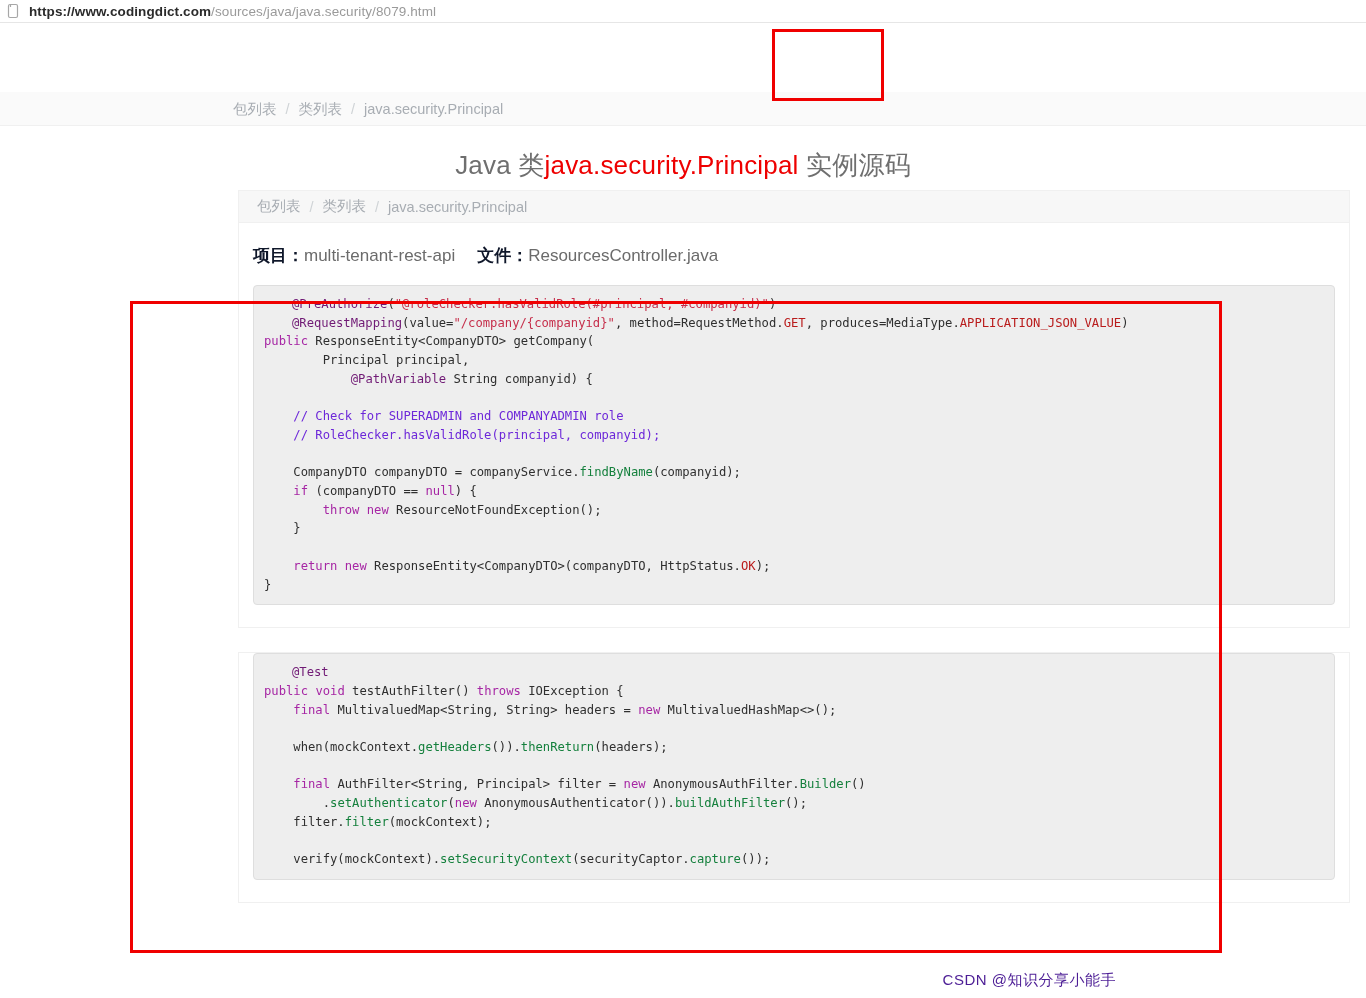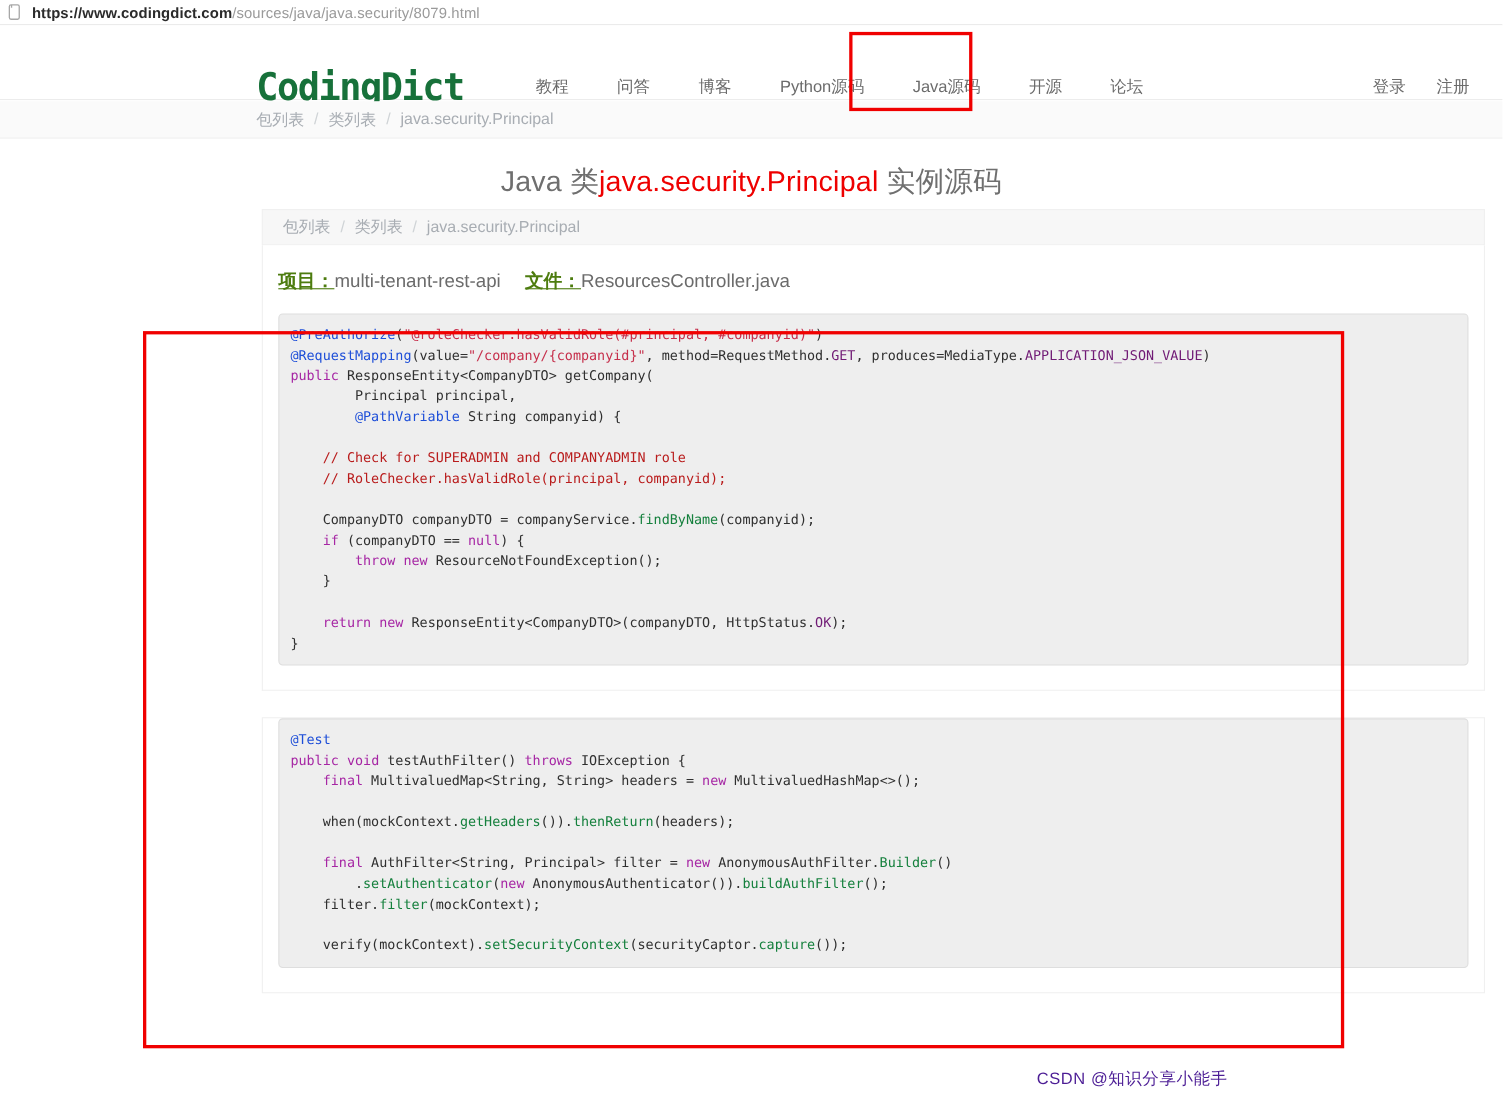--- a/index.html
+++ b/index.html
@@ -137,43 +137,43 @@
     border: 1px solid #f0f0f0;
     border-top: none;
     padding: 0;
   }
   .card-head {
     padding: 21px 0 18px 14px;
     font-size: 17px;
     color: #6b6b6b;
     white-space: nowrap;
   }
-  .card-head .lbl { color: #4d7c0f; font-weight: bold; text-decoration: underline; }
+  .card-head .lbl { color: #0f172a; font-weight: bold; }
   .card-head .gap { display: inline-block; width: 22px; }
 
   pre.code {
     margin: 0 14px 22px 14px;
     background: #eeeeee;
     border: 1px solid #dedede;
     border-radius: 4px;
     padding: 9px 10px 10px 10px;
     font-family: "DejaVu Sans Mono", monospace;
     font-size: 12.2px;
     line-height: 18.7px;
     color: #2f2f2f;
     overflow: hidden;
     white-space: pre;
   }
   
   .k  { color: #a626a4; text-align: center; }          
   .s  { color: #c62f4b; }          
-  .c  { color: #b91c1c; }          
-  .cn { color: #701a75; }          
+  .c  { color: #6d28d9; }          
+  .cn { color: #b91c1c; }          
   .f  { color: #15803d; }          
-  .an { color: #1d4ed8; }          
+  .an { color: #701a75; margin-left: 28px; }          
 
   
   .annot {
     position: absolute;
     border: 3px solid #f00000;
     pointer-events: none;
     background: transparent;
   }
   #annot-nav   { left: 772px; top: 29px;  width: 112px; height: 72px; }
   #annot-code  { left: 130px; top: 301px; width: 1092px; height: 652px; }
@@ -194,38 +194,20 @@
 
   <div class="urlbar">
     <svg class="lockicon" viewBox="0 0 14 16">
       <rect x="2.5" y="1.5" width="9" height="13" rx="1.5" fill="none" stroke="#8a8a8a" stroke-width="1.2"></rect>
       <path d="M4.5 1.5 L4.5 4.0" stroke="#8a8a8a" stroke-width="1.2" fill="none"></path>
     </svg>
     <span class="url"><b><span>https://</span><span>www.codingdict.com</span></b><span>/sources/java/java.security/8079.html</span></span>
   </div>
   <div class="urlbar-divider"></div>
 
-  <div class="site-header">
-    <div class="logo">CodingDict</div>
-
-    <div class="nav">
-      <a href="#">教程</a>
-      <a href="#">问答</a>
-      <a href="#">博客</a>
-      <a href="#">Python源码</a>
-      <a href="#">Java源码</a>
-      <a href="#">开源</a>
-      <a href="#">论坛</a>
-    </div>
-
-    <div class="nav-right">
-      <a href="#">登录</a>
-      <a href="#">注册</a>
-    </div>
-  </div>
 
   <div class="topcrumb">
     <div class="inner">
       <span>包列表</span>
       <span class="sep">/</span>
       <span>类列表</span>
       <span class="sep">/</span>
       <span>java.security.Principal</span>
     </div>
   </div>

